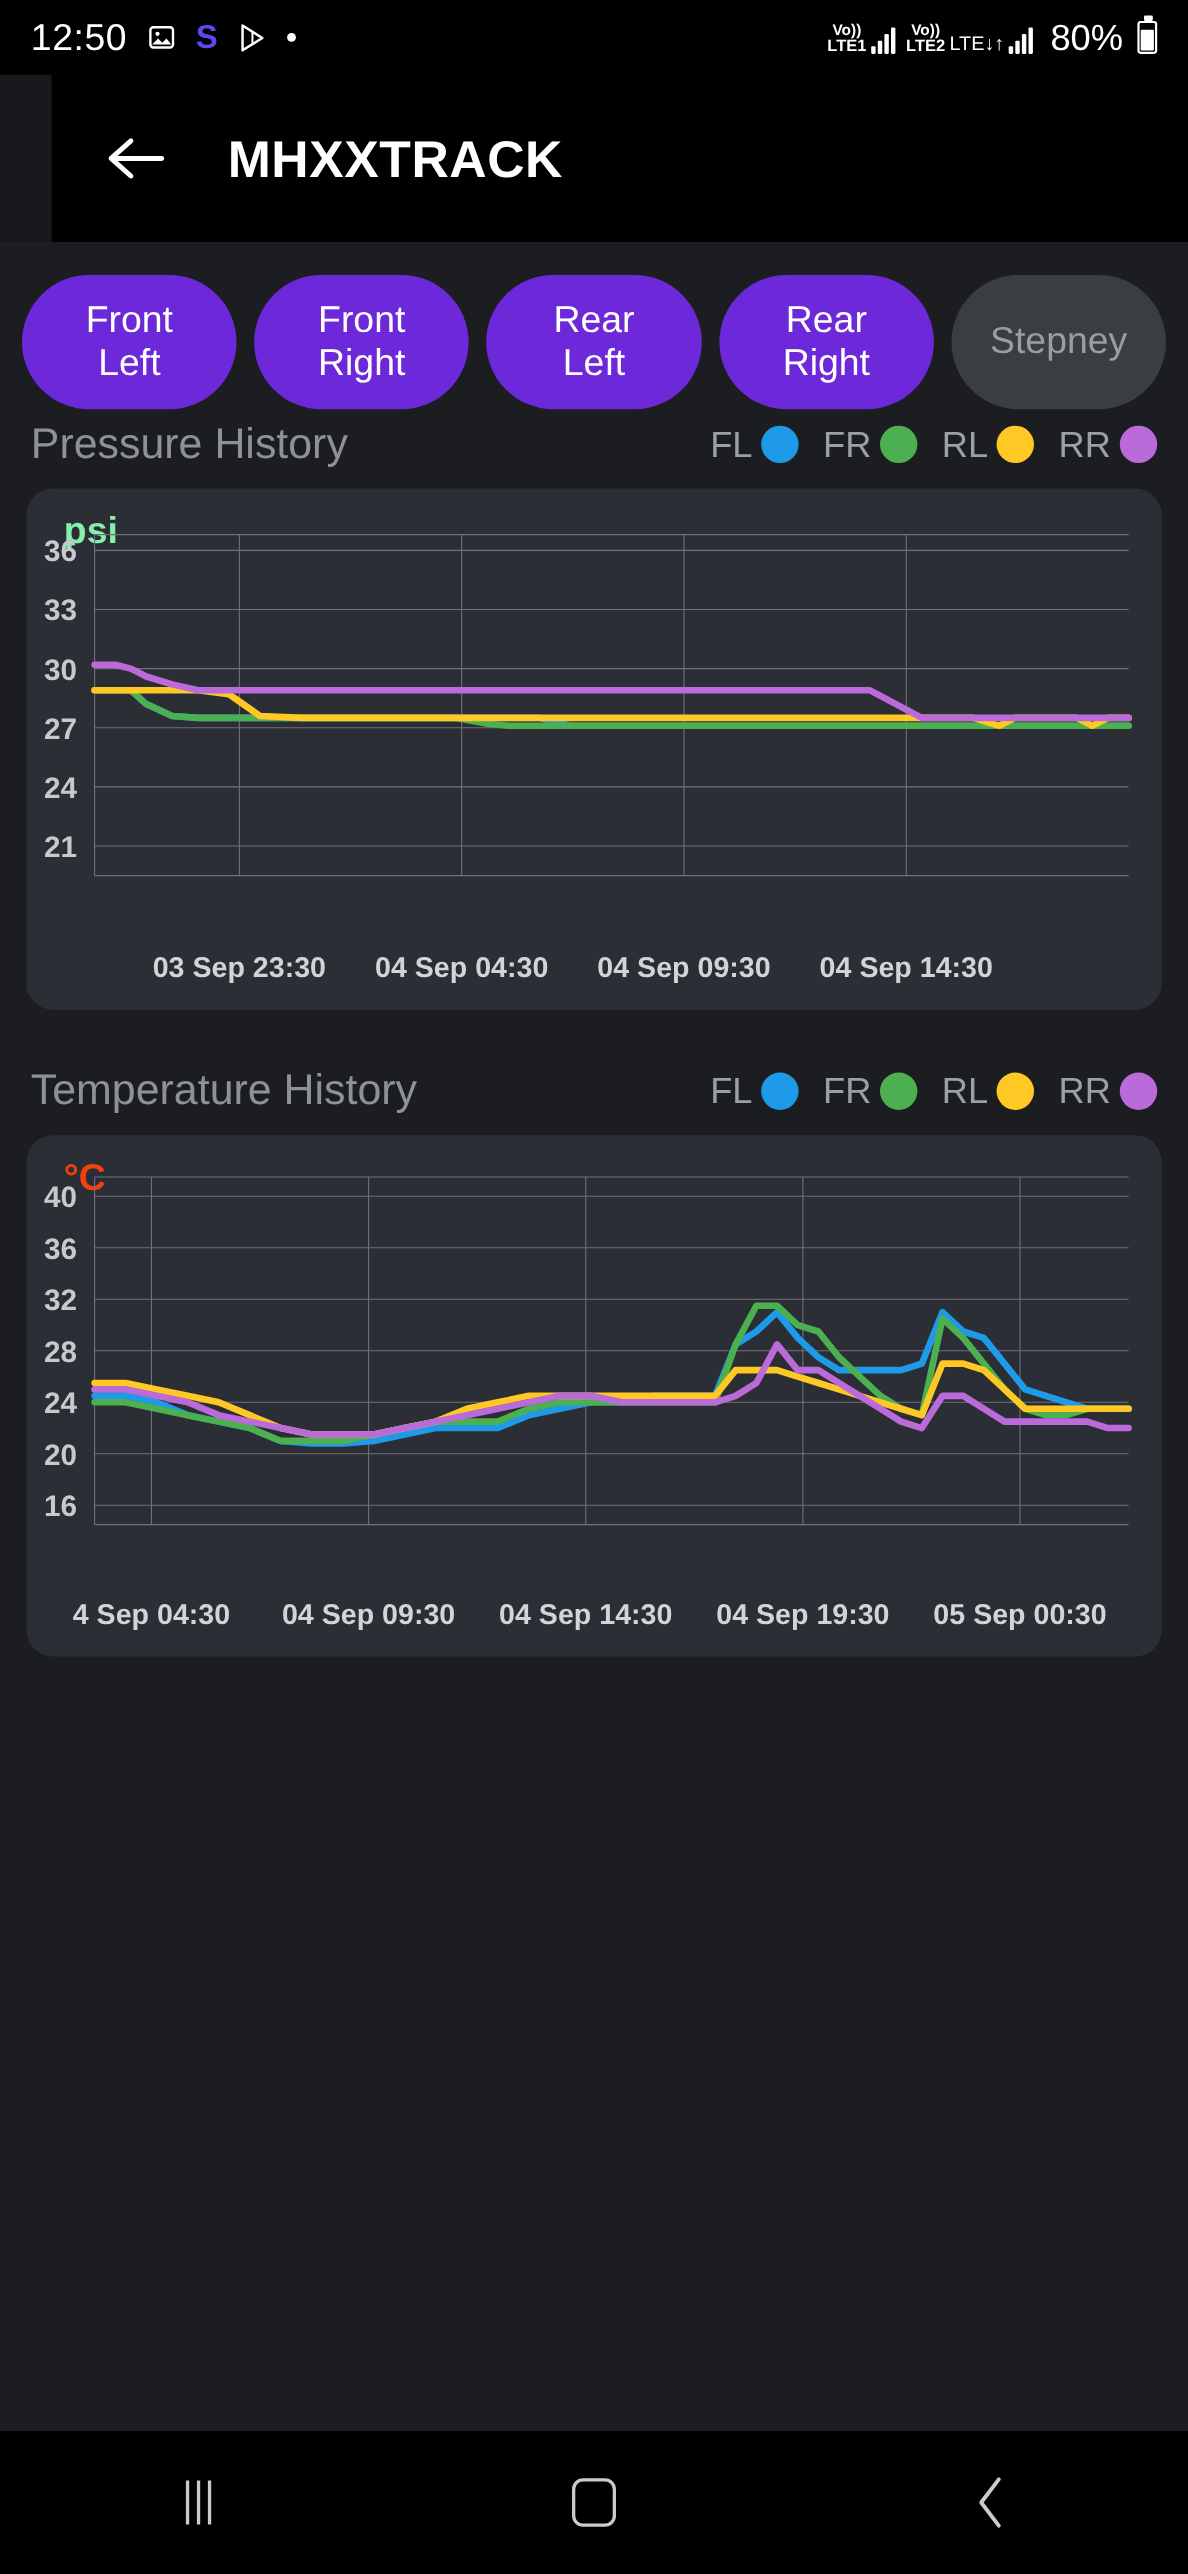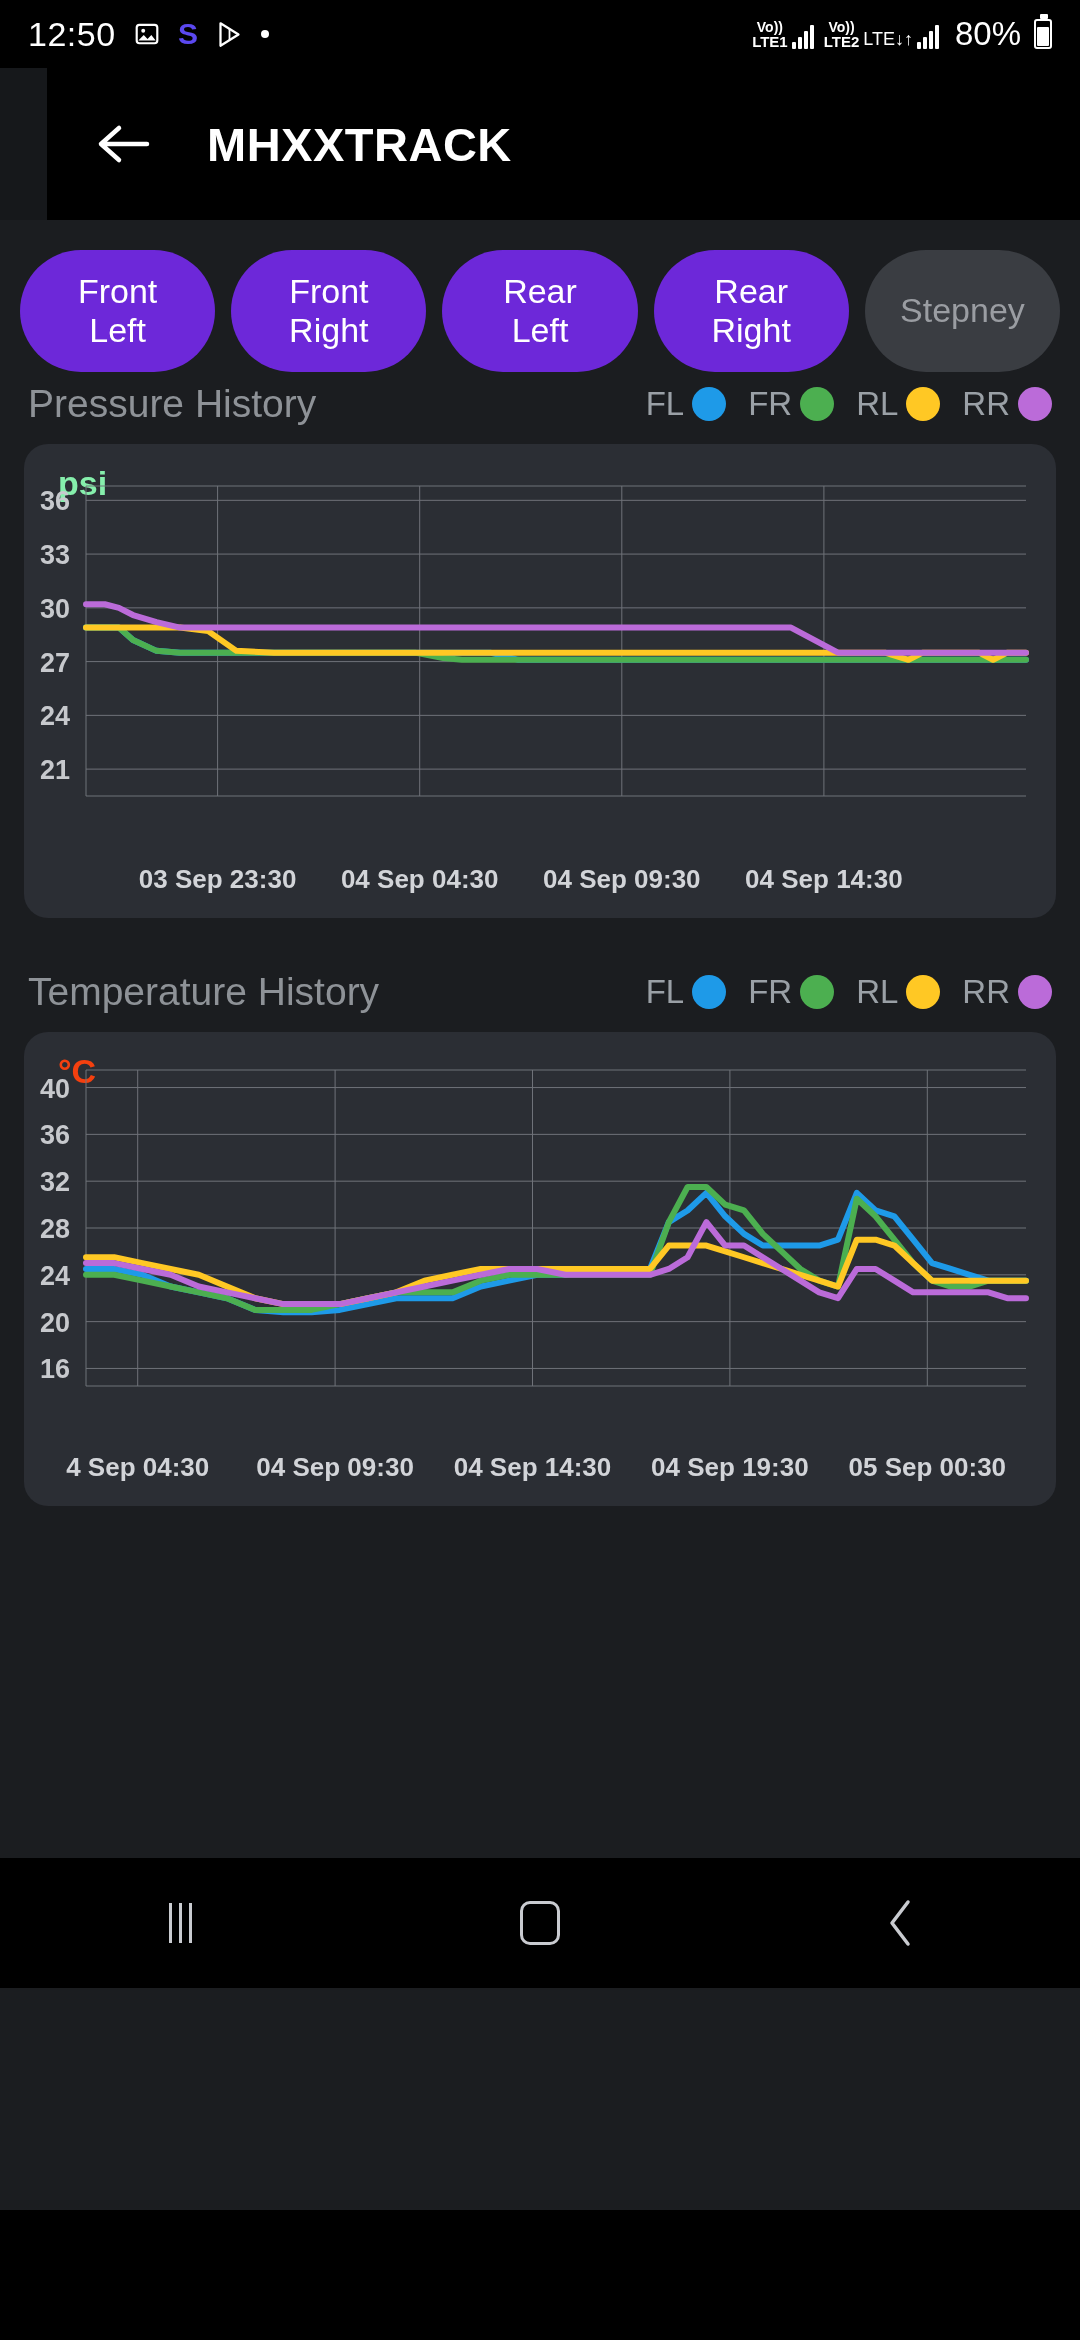--- a/index.html
+++ b/index.html
@@ -2,21 +2,21 @@
 <html><head>
 <meta charset="utf-8">
 <style>
   * { margin:0; padding:0; box-sizing:border-box; }
   html,body {
     width:1080px; height:2340px;
     background:#000;
     font-family:"Liberation Sans", sans-serif;
     overflow:hidden;
   }
-  #screen { position:relative; width:1080px; height:1988px; background:#16181b; }
+  #screen { position:relative; width:1080px; height:2340px; background:#16181b; }
 
   
   .statusbar {
     position:absolute; top:0; left:0; width:1080px; height:68px;
     background:#000; color:#fff;
     display:flex; align-items:center; padding:0 28px;
   }
   .status-clock { font-size:34px; letter-spacing:.5px; }
   .status-left-icons { display:flex; align-items:center; gap:16px; margin-left:18px; }
   .si { display:inline-flex; align-items:center; justify-content:center; }

